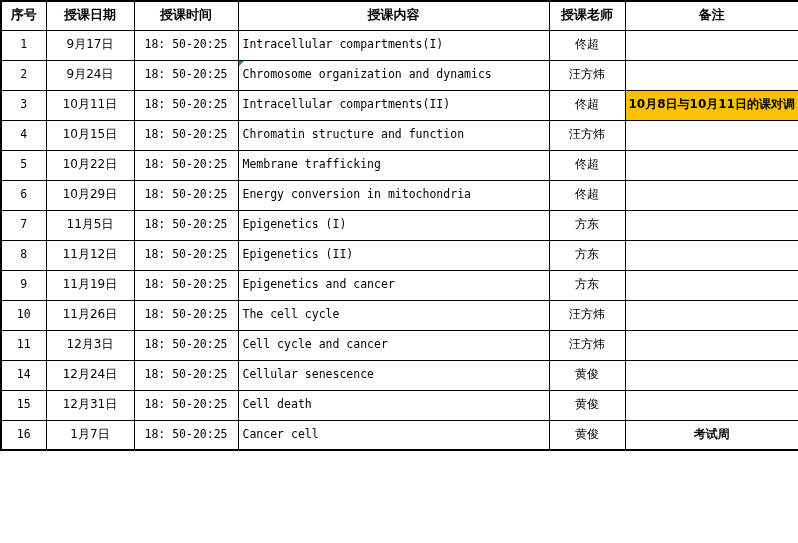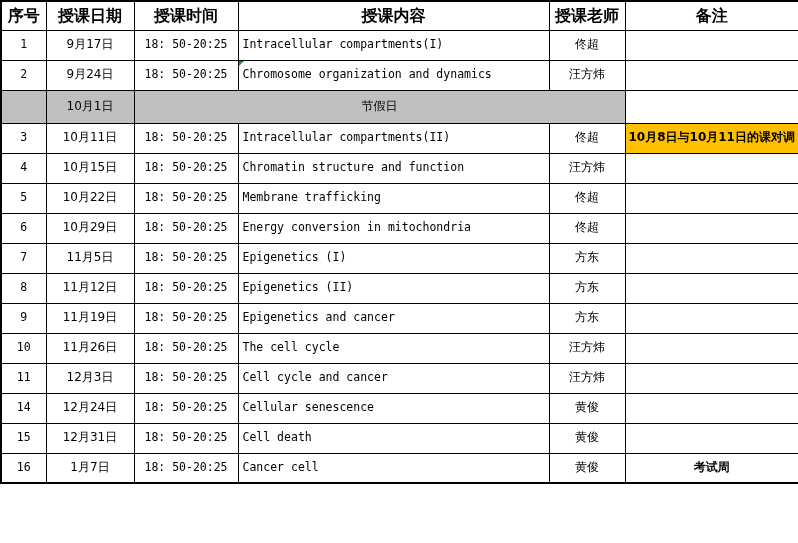--- a/index.html
+++ b/index.html
@@ -17,21 +17,21 @@
     border:1px solid #000;
     padding:0 2px;
     overflow:hidden;
     vertical-align:middle;
     text-align:center;
     line-height:1.15;
   }
   .schedule thead tr{height:29px;}
   .schedule tbody tr{height:30px;}
   .schedule tbody tr.holiday{height:33px;}
-  .schedule th{font-weight:bold;font-size:16px;background:#fff;}
+  .schedule th{font-weight:bold;font-size:13px;background:#fff;}
   td.c-no, td.c-time, td.c-content{
     font-family:"DejaVu Sans Mono", monospace;
     font-size:11.5px;
   }
   td.c-content{
     text-align:left;
     padding-left:4px;
     position:relative;
   }
   tr.holiday td{background:#BFBFBF;}
@@ -82,26 +82,20 @@
       </tr>
       <tr>
         <td class="c-no">2</td>
         <td class="c-date">9月24日</td>
         <td class="c-time">18: 50-20:25</td>
         <td class="c-content">
           <span class="green-tri"></span>
           <span>Chromosome organization and dynamics</span>
         </td>
         <td class="c-teacher">汪方炜</td>
-        <td class="c-note"></td>
-      </tr>
-      <tr class="holiday">
-        <td class="c-no"></td>
-        <td class="c-date">10月1日</td>
-        <td class="c-merged" colspan="3">节假日</td>
         <td class="c-note"></td>
       </tr>
       <tr>
         <td class="c-no">3</td>
         <td class="c-date">10月11日</td>
         <td class="c-time">18: 50-20:25</td>
         <td class="c-content">Intracellular compartments(II)</td>
         <td class="c-teacher">佟超</td>
         <td class="c-note note-highlight">10月8日与10月11日的课对调</td>
       </tr>

